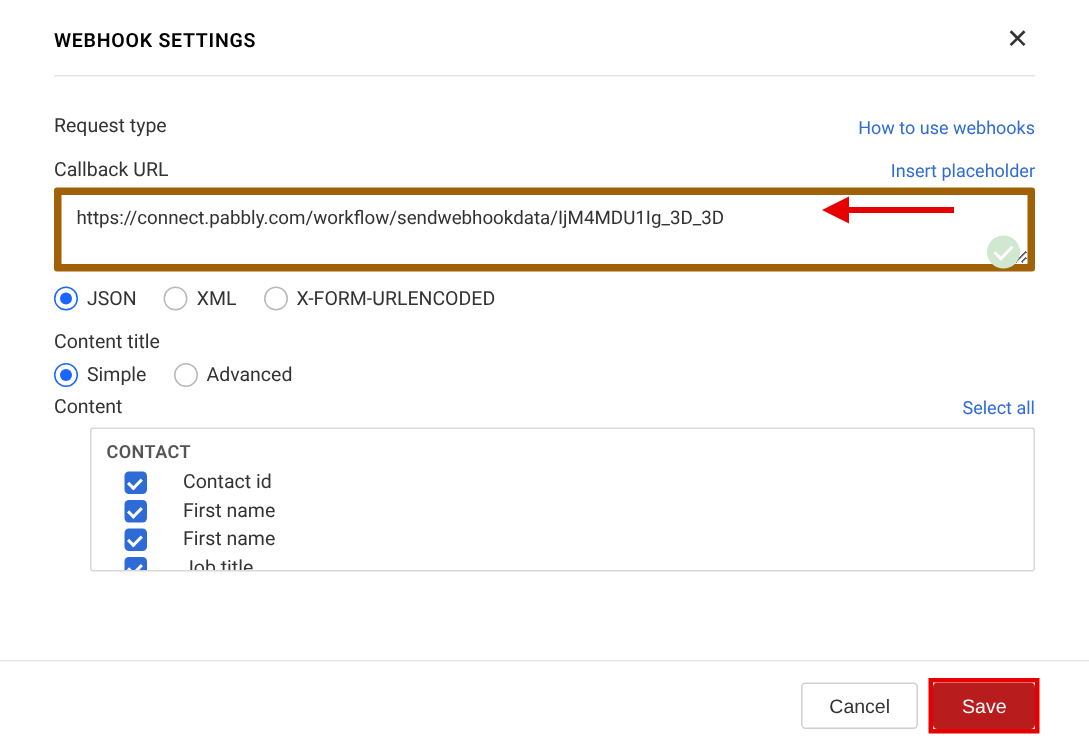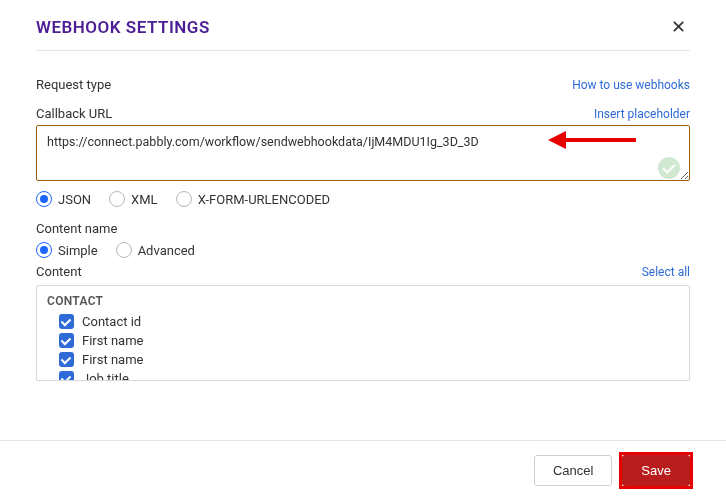--- a/index.html
+++ b/index.html
@@ -1,47 +1,47 @@
 <!DOCTYPE html>
 <html><head>
 <meta charset="utf-8">
 <style>
   * { box-sizing: border-box; }
   html, body { margin:0; padding:0; font-family: -apple-system, "Segoe UI", Roboto, Arial, sans-serif; color:#333; background:#fff; }
   .modal { width:726px; height:500px; position:relative; }
   .header { display:flex; justify-content:space-between; align-items:center; padding:14px 36px 10px 36px; }
-  .header h1 { font-size:17px; font-weight:600; letter-spacing:0.5px; margin:0; color:#4c1d95; }
+  .header h1 { font-size:13px; font-weight:600; letter-spacing:0.5px; margin:0; color:#000000; }
   .close { font-size:18px; line-height:1; cursor:pointer; padding:4px; color:#333; }
   .hr { border:none; border-top:1px solid #e5e5e5; margin:0 36px 0 36px; }
   .body { padding:6px 36px 0 36px; }
   .row-head { display:flex; justify-content:space-between; align-items:flex-end; margin-top:20px; }
   .label { font-size:13px; color:#333; }
   .link { font-size:12px; color:#2f6bd6; cursor:pointer; }
   .select-wrap { position:relative; margin-top:4px; }
   .select-input { width:100%; border:1px solid #d8d8d8; border-radius:2px; padding:8px 28px 8px 10px; font-size:13px; background:#fff; cursor:pointer; text-align:left; }
   .caret { position:absolute; right:10px; top:50%; transform:translateY(-50%); width:0; height:0; border-left:5px solid transparent; border-right:5px solid transparent; border-top:5px solid #333; pointer-events:none; }
   .red-box { position:absolute; left:-2px; top:-2px; width:68px; height:28px; border:3px solid #e60000; pointer-events:none; }
   .textarea-wrap { position:relative; margin-top:4px; }
-  .textarea { width:100%; height:56px; border:1px solid #a16207; border-radius:2px; padding:8px 36px 8px 10px; font-size:12.5px; font-family:inherit; resize:vertical; color:#333; }
+  .textarea { width:100%; height:56px; border:5px solid #a16207; border-radius:2px; padding:8px 36px 8px 10px; font-size:12.5px; font-family:inherit; resize:vertical; color:#333; }
   .check-circle { position:absolute; right:10px; bottom:6px; width:22px; height:22px; border-radius:50%; background:#cfe8cf; display:flex; align-items:center; justify-content:center; }
   .check-circle:before { content:""; display:block; width:10px; height:5px; border-left:2.5px solid #fff; border-bottom:2.5px solid #fff; transform:rotate(-45deg) translate(1px,-1px); }
   .arrow-annot { position:absolute; right:54px; top:8px; width:88px; height:14px; pointer-events:none; }
   .arrow-line { position:absolute; right:0; top:5px; width:70px; height:4px; background:#e60000; }
   .arrow-head { position:absolute; left:0; top:-2px; width:0; height:0; border-top:9px solid transparent; border-bottom:9px solid transparent; border-right:18px solid #e60000; }
   .radio-row { display:flex; gap:18px; margin-top:6px; align-items:center; }
   .radio-item { display:flex; align-items:center; gap:6px; cursor:pointer; }
   .radio-outer { width:16px; height:16px; border:1.5px solid #b8b8b8; border-radius:50%; display:flex; align-items:center; justify-content:center; background:#fff; }
   .radio-item.selected .radio-outer { border-color:#1a66ff; }
   .radio-inner { width:8px; height:8px; border-radius:50%; background:#1a66ff; display:none; }
   .radio-item.selected .radio-inner { display:block; }
   .radio-label { font-size:13px; color:#333; }
   .content-section { margin-top:6px; }
-  .content-list-wrap { border:1px solid #d8d8d8; border-radius:2px; margin-top:6px; height:96px; overflow-y:auto; padding:8px 10px 4px 10px; }
+  .content-list-wrap { border:1px solid #d8d8d8; border-radius:2px; margin-top:6px; height:96px; overflow-y:auto; padding:8px 10px 4px 10px;margin-left:24px; }
   .content-group-title { font-size:12px; font-weight:600; letter-spacing:0.3px; color:#555; margin-bottom:4px; }
-  .chk-item { display:flex; align-items:center; gap:8px; padding:2px 0 2px 12px; cursor:pointer; }
+  .chk-item { display:flex; align-items:center; gap:24px; padding:2px 0 2px 12px; cursor:pointer; }
   .chk-box { width:15px; height:15px; border-radius:3px; background:#2f6bd6; display:flex; align-items:center; justify-content:center; }
   .chk-box:before { content:""; display:block; width:7px; height:3.5px; border-left:2px solid #fff; border-bottom:2px solid #fff; transform:rotate(-45deg) translateY(-1px); }
   .chk-label { font-size:13px; color:#333; }
   .content-list-wrap::-webkit-scrollbar { width:10px; }
   .content-list-wrap::-webkit-scrollbar-thumb { background:#b8b8b8; border-radius:0; }
   .content-list-wrap::-webkit-scrollbar-track { background:#f0f0f0; }
   .footer { position:absolute; left:0; right:0; bottom:0; border-top:1px solid #e5e5e5; padding:14px 36px 14px 36px; display:flex; justify-content:flex-end; gap:10px; background:#fff; }
   .btn { font-size:13px; padding:7px 18px; border-radius:3px; cursor:pointer; border:1px solid transparent; }
   .btn-cancel { background:#fff; border:1px solid #d0d0d0; color:#333; }
   .btn-save { background:#b91c1c; color:#fff; position:relative; }
@@ -89,21 +89,21 @@
         <div class="radio-item">
           <div class="radio-outer"></div>
           <div class="radio-label">XML</div>
         </div>
         <div class="radio-item">
           <div class="radio-outer"></div>
           <div class="radio-label">X-FORM-URLENCODED</div>
         </div>
       </div>
 
-    <div class="label mt14">Content name</div>
+    <div class="label mt14">Content title</div>
     <div class="radio-row" id="ctype-radios">
         <div class="radio-item selected">
           <div class="radio-outer">
             <div class="radio-inner"></div>
           </div>
           <div class="radio-label">Simple</div>
         </div>
         <div class="radio-item">
           <div class="radio-outer"></div>
           <div class="radio-label">Advanced</div>

